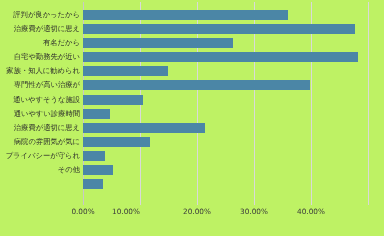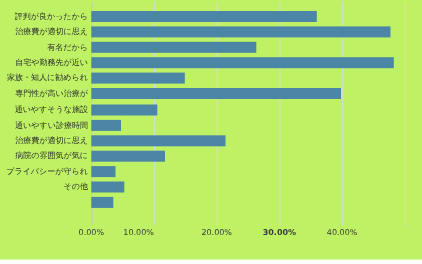--- a/index.html
+++ b/index.html
@@ -159,17 +159,17 @@
         <div class="band">
           <div class="bar" style="width: 19.95px; background: rgb(75, 134, 166);"></div>
         </div>
       </div>
   </div>
 
   <div class="tick-labels">
       <div class="tick-label" style="left: 83px;">0.00%</div>
       <div class="tick-label" style="left: 126px;">10.00%</div>
       <div class="tick-label" style="left: 197px; text-align: right;">20.00%</div>
-      <div class="tick-label" style="left: 254px; font-weight: bold;">30.00%</div>
+      <div class="tick-label" style="left: 254px;">30.00%</div>
       <div class="tick-label" style="left: 311px;">40.00%</div>
     </div>
 
 </div>
 
 </body></html>

